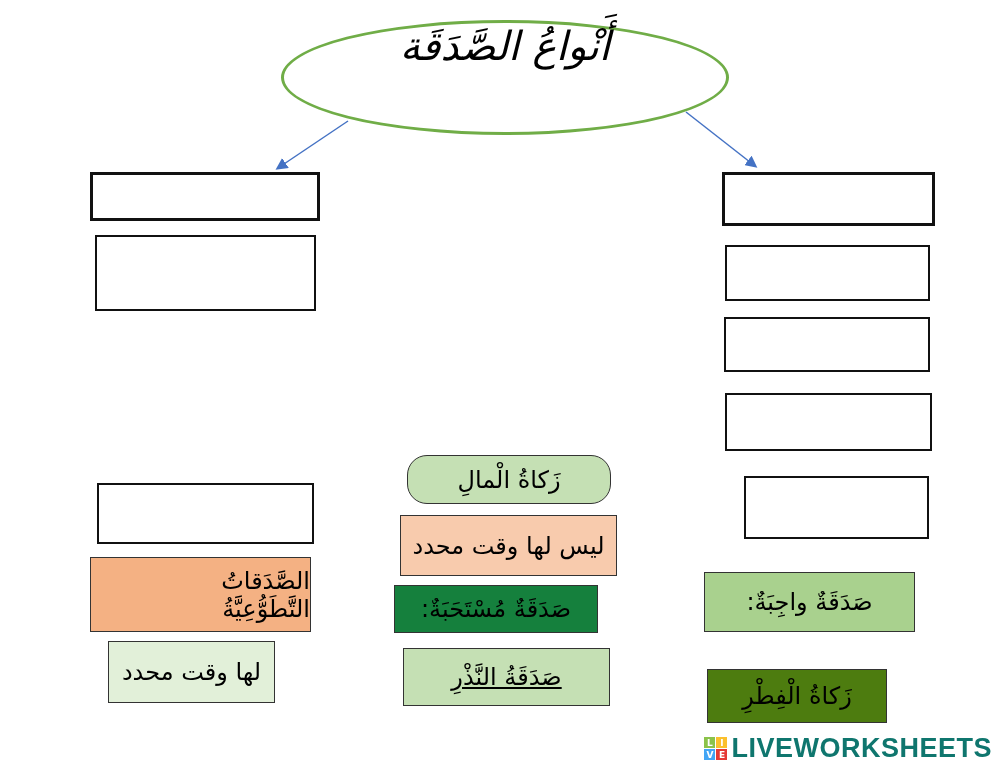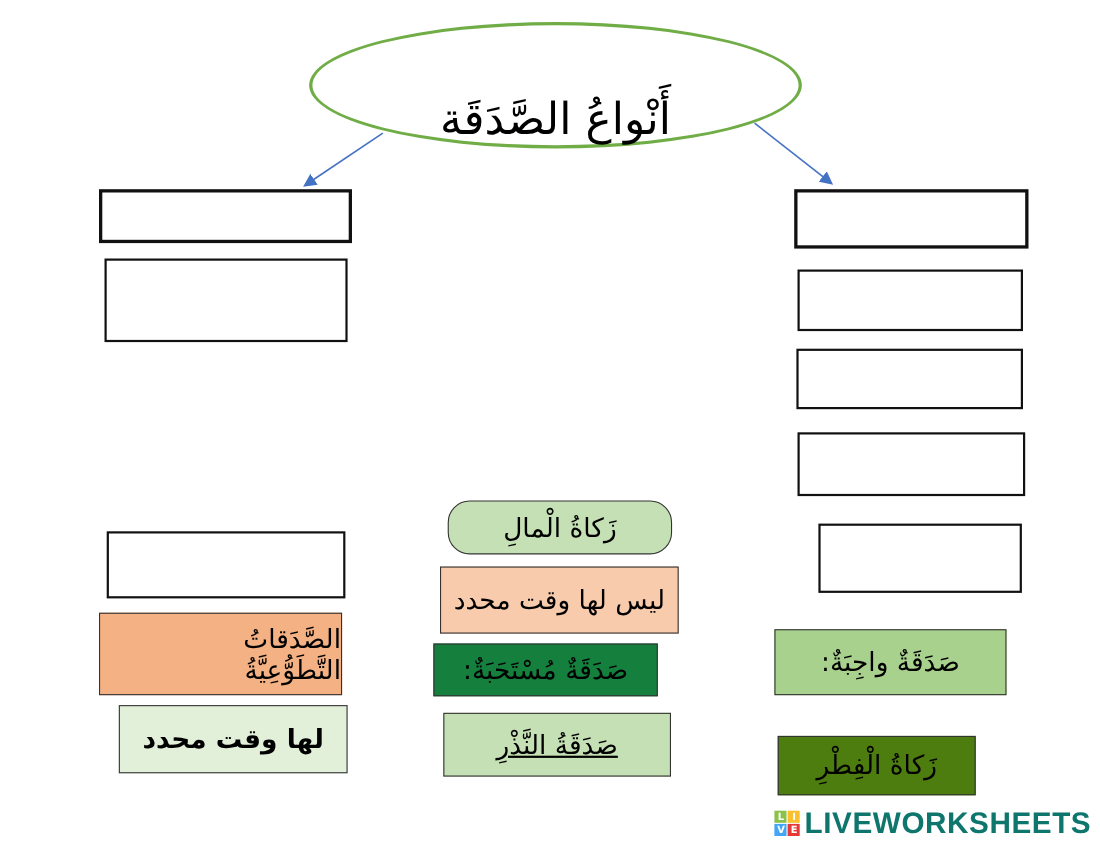--- a/index.html
+++ b/index.html
@@ -1,20 +1,20 @@
 <!DOCTYPE html>
 <html><head>
 <meta charset="utf-8">
 <style>
   html, body { margin:0; padding:0; }
   body { width:1000px; height:772px; position:relative; background:#ffffff; overflow:hidden;
          font-family:"DejaVu Sans", sans-serif; }
   .abs { position:absolute; box-sizing:border-box; }
   .title-ellipse { left:281px; top:20px; width:448px; height:115px; border:3px solid #70ad47;
-    border-radius:50%; background:#ffffff; display:flex; align-items:flex-end; justify-content:center; }
+    border-radius:50%; background:#ffffff; display:flex; align-items:flex-start; justify-content:center;font-style:italic; }
   .title-text { font-size:40px; color:#000; direction:rtl; }
   .drop { border:2px solid #111; background:#fff; }
   .drop.thick { border-width:3px; }
   .card { border:1.5px solid #333; display:flex; align-items:center; justify-content:center;
     direction:rtl; font-size:24px; color:#000; cursor:grab; }
   svg.arrows { position:absolute; left:0; top:0; }
   .logo { right:8px; bottom:8px; display:flex; align-items:center; gap:4px; }
   .logo-grid { display:grid; grid-template-columns:11px 11px; grid-template-rows:11px 11px; gap:1px; }
   .logo-grid span { font:bold 9px "DejaVu Sans", sans-serif; color:#fff; display:flex; align-items:center; justify-content:center; }
   .logo-text { font:bold 27px "Liberation Sans", sans-serif; color:#0f766e; letter-spacing:0.5px; }
@@ -54,21 +54,21 @@
 </div>
 <div class="abs card" style="left:394px;top:585px;width:204px;height:48px;background:#15803d;">
   <span>صَدَقَةٌ مُسْتَحَبَةٌ:</span>
 </div>
 <div class="abs card" style="left:403px;top:648px;width:207px;height:58px;background:#c5e0b4;text-decoration:underline;">
   <span>صَدَقَةُ النَّذْرِ</span>
 </div>
 <div class="abs card" style="left:90px;top:557px;width:221px;height:75px;background:#f4b183;padding-left:40px;">
   <span>الصَّدَقاتُ التَّطَوُّعِيَّةُ</span>
 </div>
-<div class="abs card" style="left:108px;top:641px;width:208px;height:62px;background:#e2f0d9;font-weight:bold;">
+<div class="abs card" style="left:108px;top:641px;width:167px;height:62px;background:#e2f0d9;">
   <span>لها وقت محدد</span>
 </div>
 <div class="abs card" style="left:704px;top:572px;width:211px;height:60px;background:#a9d18e;">
   <span>صَدَقَةٌ واجِبَةٌ:</span>
 </div>
 <div class="abs card" style="left:707px;top:641px;width:180px;height:54px;background:#4d7c0f;margin-top:28px;">
   <span>زَكاةُ الْفِطْرِ</span>
 </div>
 
 <div class="abs logo">

